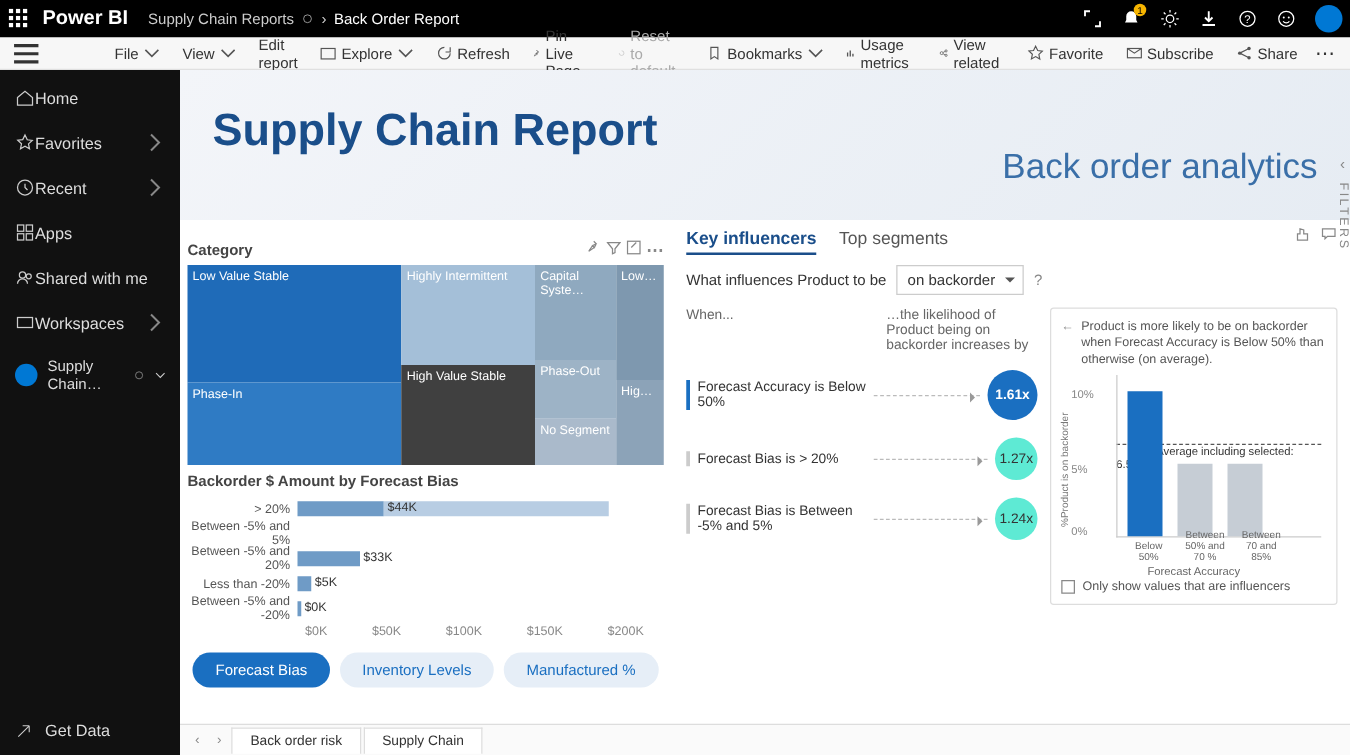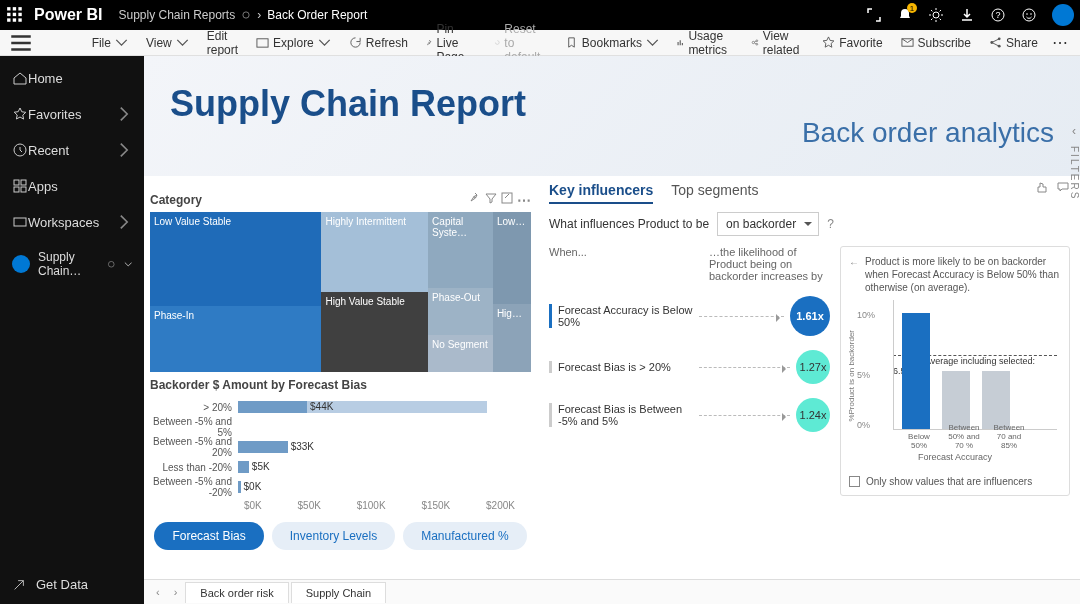--- a/index.html
+++ b/index.html
@@ -71,21 +71,21 @@
 .bubble.big{width:40px;height:40px;background:#1a6fc1;color:#fff;font-weight:700}
 .bubble.sm{background:#5eead4}
 .ki-right{width:230px;border:1px solid #ddd;border-radius:3px;padding:8px;font-size:10px}
 .ki-right .desc{display:flex;gap:6px;color:#555;line-height:1.3}
 .mini-chart{height:160px;position:relative;margin-top:6px}
 .mini-bars{position:absolute;left:44px;right:4px;top:0;bottom:30px;display:flex;align-items:flex-end;gap:12px;border-left:1px solid #ccc;border-bottom:1px solid #ccc;padding:0 8px}
 .mini-bars .mb{width:28px}
 .mini-chart .yl{position:absolute;left:8px;font-size:9px;color:#888}
 .mini-chart .xl{position:absolute;bottom:10px;font-size:8px;color:#666;text-align:center;width:40px}
 .mini-chart .avg{position:absolute;left:44px;right:4px;border-top:1px dashed #555;font-size:9px;color:#333}
-.mini-foot{display:flex;gap:6px;font-size:10px;margin-top:16px;color:#555}
+.mini-foot{display:flex;gap:6px;font-size:10px;margin-top:4px;color:#555}
 .tabbar{height:25px;border-top:1px solid #ddd;display:flex;align-items:center;padding-left:6px;font-size:11px;gap:2px;background:#fafafa}
 .tabbar .nav{padding:2px 6px;color:#888;cursor:pointer}
 .tabbar .ptab{padding:4px 14px;border:1px solid #ddd;border-bottom:none;background:#fff;cursor:pointer}
 .collapse-arrows{position:absolute;right:4px;top:68px;cursor:pointer;color:#888}
 .filters-rail{position:absolute;right:0;top:90px;width:14px;text-align:center;font-size:10px;color:#888;letter-spacing:2px;writing-mode:vertical-rl}
 .thumbs{position:absolute;top:4px;right:10px;display:flex;gap:8px}
 .thumbs svg{width:14px;height:14px;cursor:pointer}
 </style>
 </head>
 <body>
@@ -281,20 +281,28 @@
         </svg>
       </div>
     <div class="side-item">
         <svg viewBox="0 0 16 16">
           <rect x="2" y="2" width="5" height="5" fill="none" stroke="#ccc"></rect>
           <rect x="9" y="2" width="5" height="5" fill="none" stroke="#ccc"></rect>
           <rect x="2" y="9" width="5" height="5" fill="none" stroke="#ccc"></rect>
           <rect x="9" y="9" width="5" height="5" fill="none" stroke="#ccc"></rect>
         </svg>
         <span>Apps</span>
+      </div>
+    <div class="side-item">
+        <svg viewBox="0 0 16 16">
+          <circle cx="6" cy="6" r="2.5" fill="none" stroke="#ccc"></circle>
+          <circle cx="11" cy="7" r="2" fill="none" stroke="#ccc"></circle>
+          <path d="M2 13a4 4 0 0 1 8 0" fill="none" stroke="#ccc"></path>
+        </svg>
+        <span>Shared with me</span>
       </div>
     <div class="side-item">
         <svg viewBox="0 0 16 16">
           <rect x="2" y="4" width="12" height="8" fill="none" stroke="#ccc"></rect>
         </svg>
         <span>Workspaces</span>
         <svg class="chev" viewBox="0 0 10 10" width="10">
           <path d="M3 1l4 4-4 4" stroke="#888" fill="none"></path>
         </svg>
       </div>

